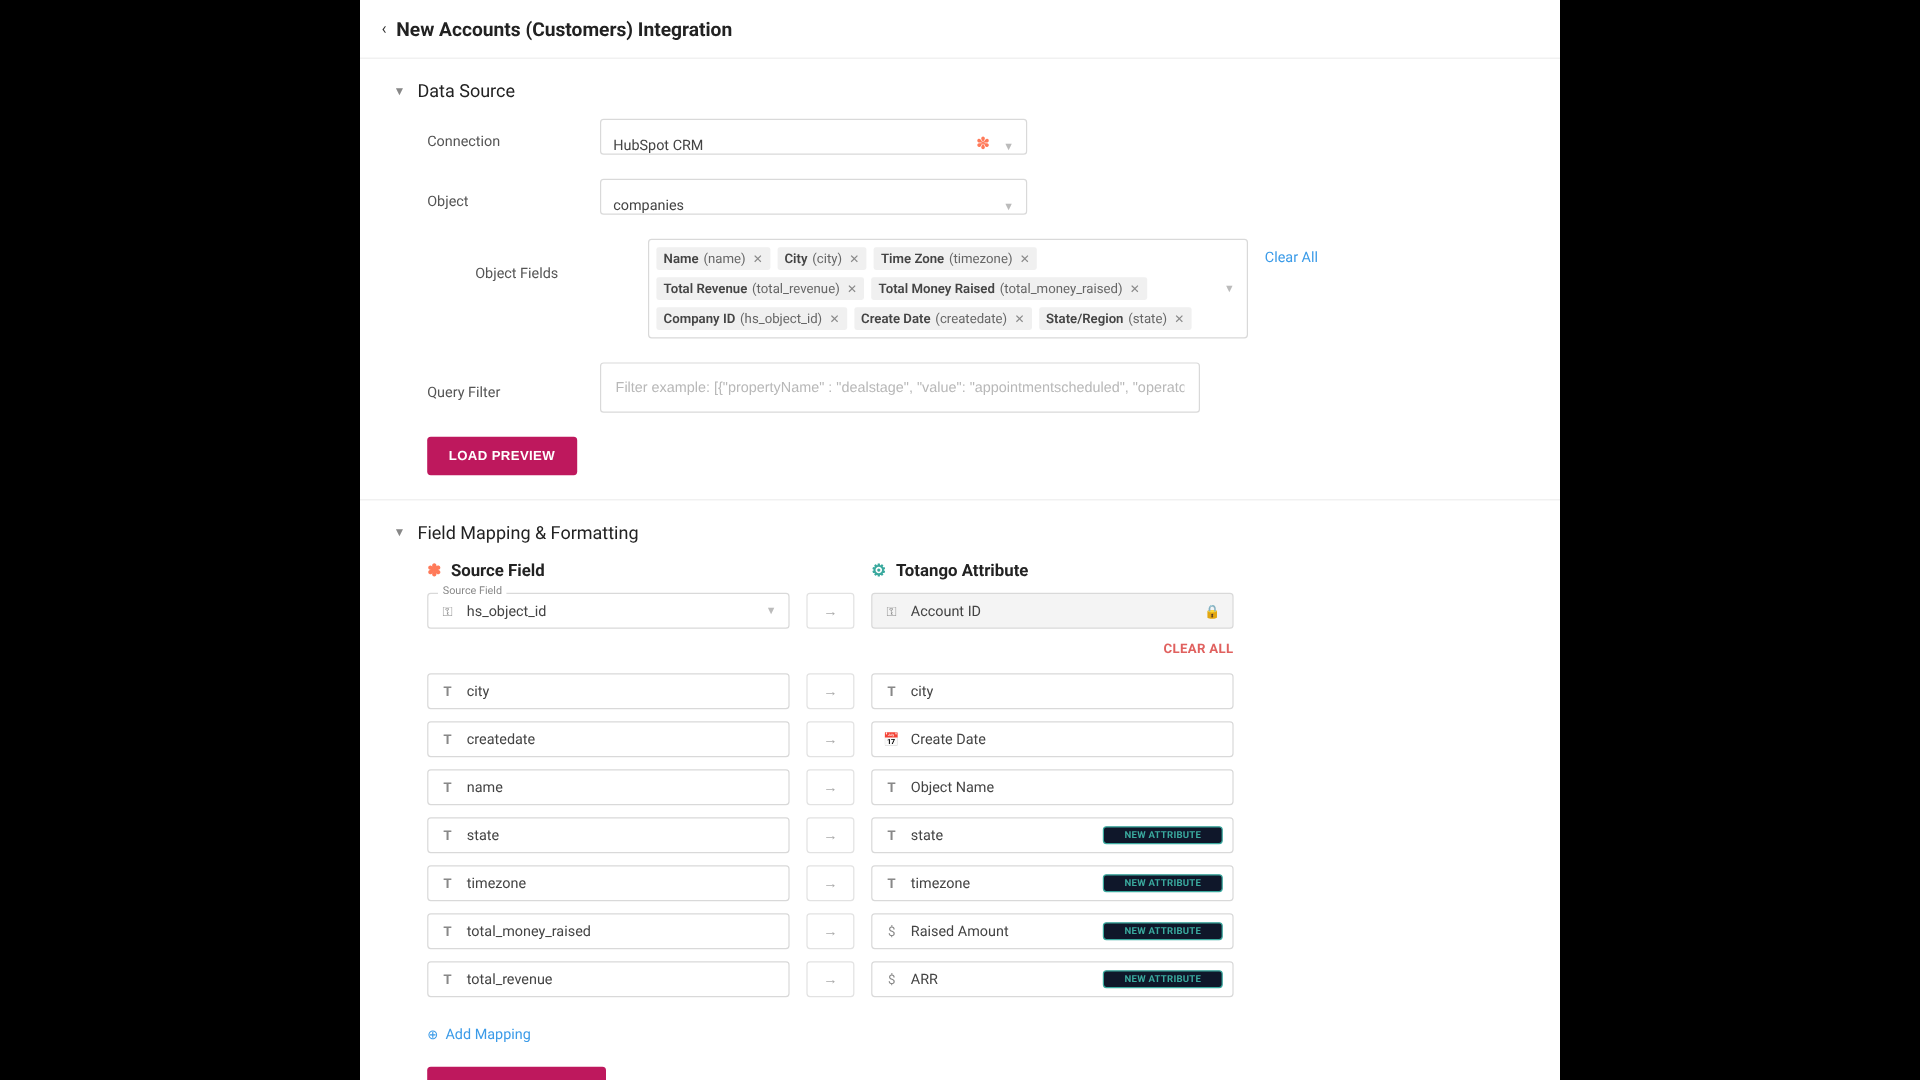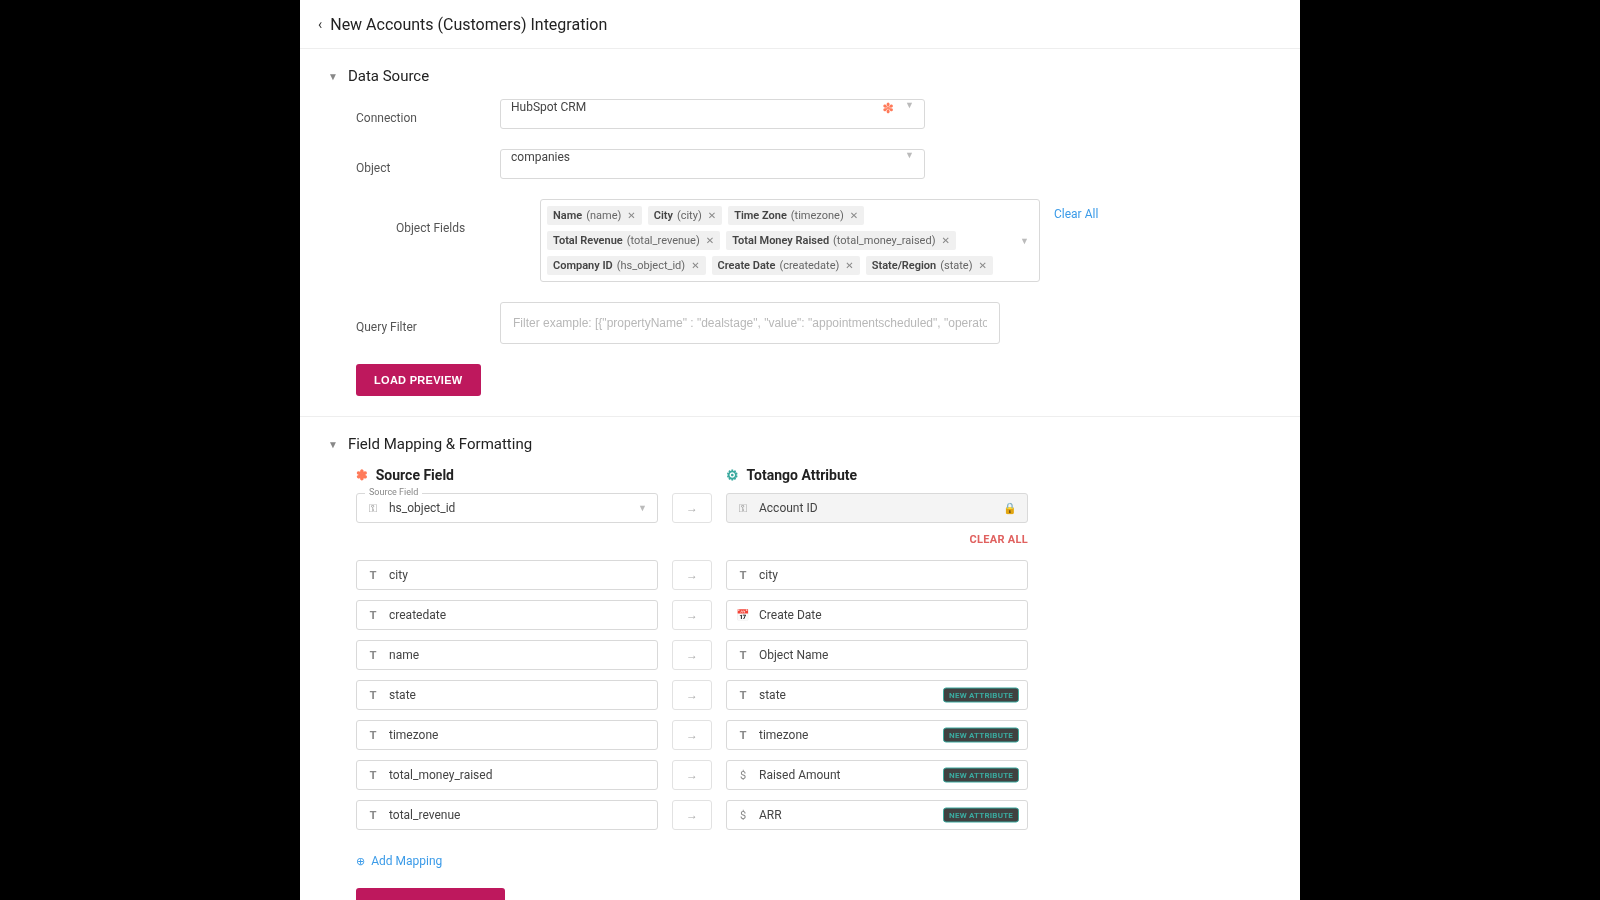--- a/index.html
+++ b/index.html
@@ -30,21 +30,21 @@
     gap: 8px;
   }
   .header .back {
     font-size: 14px;
     color: #333;
     line-height: 1;
     cursor: pointer;
   }
   .header .title {
     font-size: 16px;
-    font-weight: 400;
+    font-weight: 700;
     color: #222;
   }
 
   
   .section {
     padding: 18px 28px 20px 28px;
     border-bottom: 1px solid #eee;
   }
   .section.no-bottom { border-bottom: none; padding-bottom: 40px; }
   .sec-heading {
@@ -74,26 +74,26 @@
   .form-row.align-center { align-items: center; }
   .form-label {
     width: 144px;
     font-size: 12px;
     color: #555;
     padding-top: 8px;
     flex-shrink: 0;
   }
 
   .select-box {
-    width: 425px;
+    width: 356px;
     height: 30px;
     border: 1px solid #d9d9d9;
     border-radius: 3px;
     display: flex;
-    align-items: flex-start;
+    align-items: flex-end;
     padding: 0 10px;
     font-size: 12px;
     color: #444;
     position: relative;
     cursor: pointer;
   }
   .select-box .caret {
     margin-left: auto;
     font-size: 9px;
     color: #bbb;
@@ -243,25 +243,25 @@
     font-size: 11px;
     color: #888;
   }
   .badge-new {
     position: absolute;
     right: 8px;
     top: 50%;
     transform: translateY(-50%);
     border: 1px solid #3aa99e;
     color: #3aa99e;
-    background: #404040;
+    background: #0f172a;
     border-radius: 3px;
     font-size: 8px;
     font-weight: 700;
-    padding: 2px 5px;
+    padding: 2px 17px;
     letter-spacing: 0.2px;
   }
 
   .arrow-box {
     width: 40px;
     height: 30px;
     border: 1px solid #e2e2e2;
     border-radius: 3px;
     display: flex;
     align-items: center;

